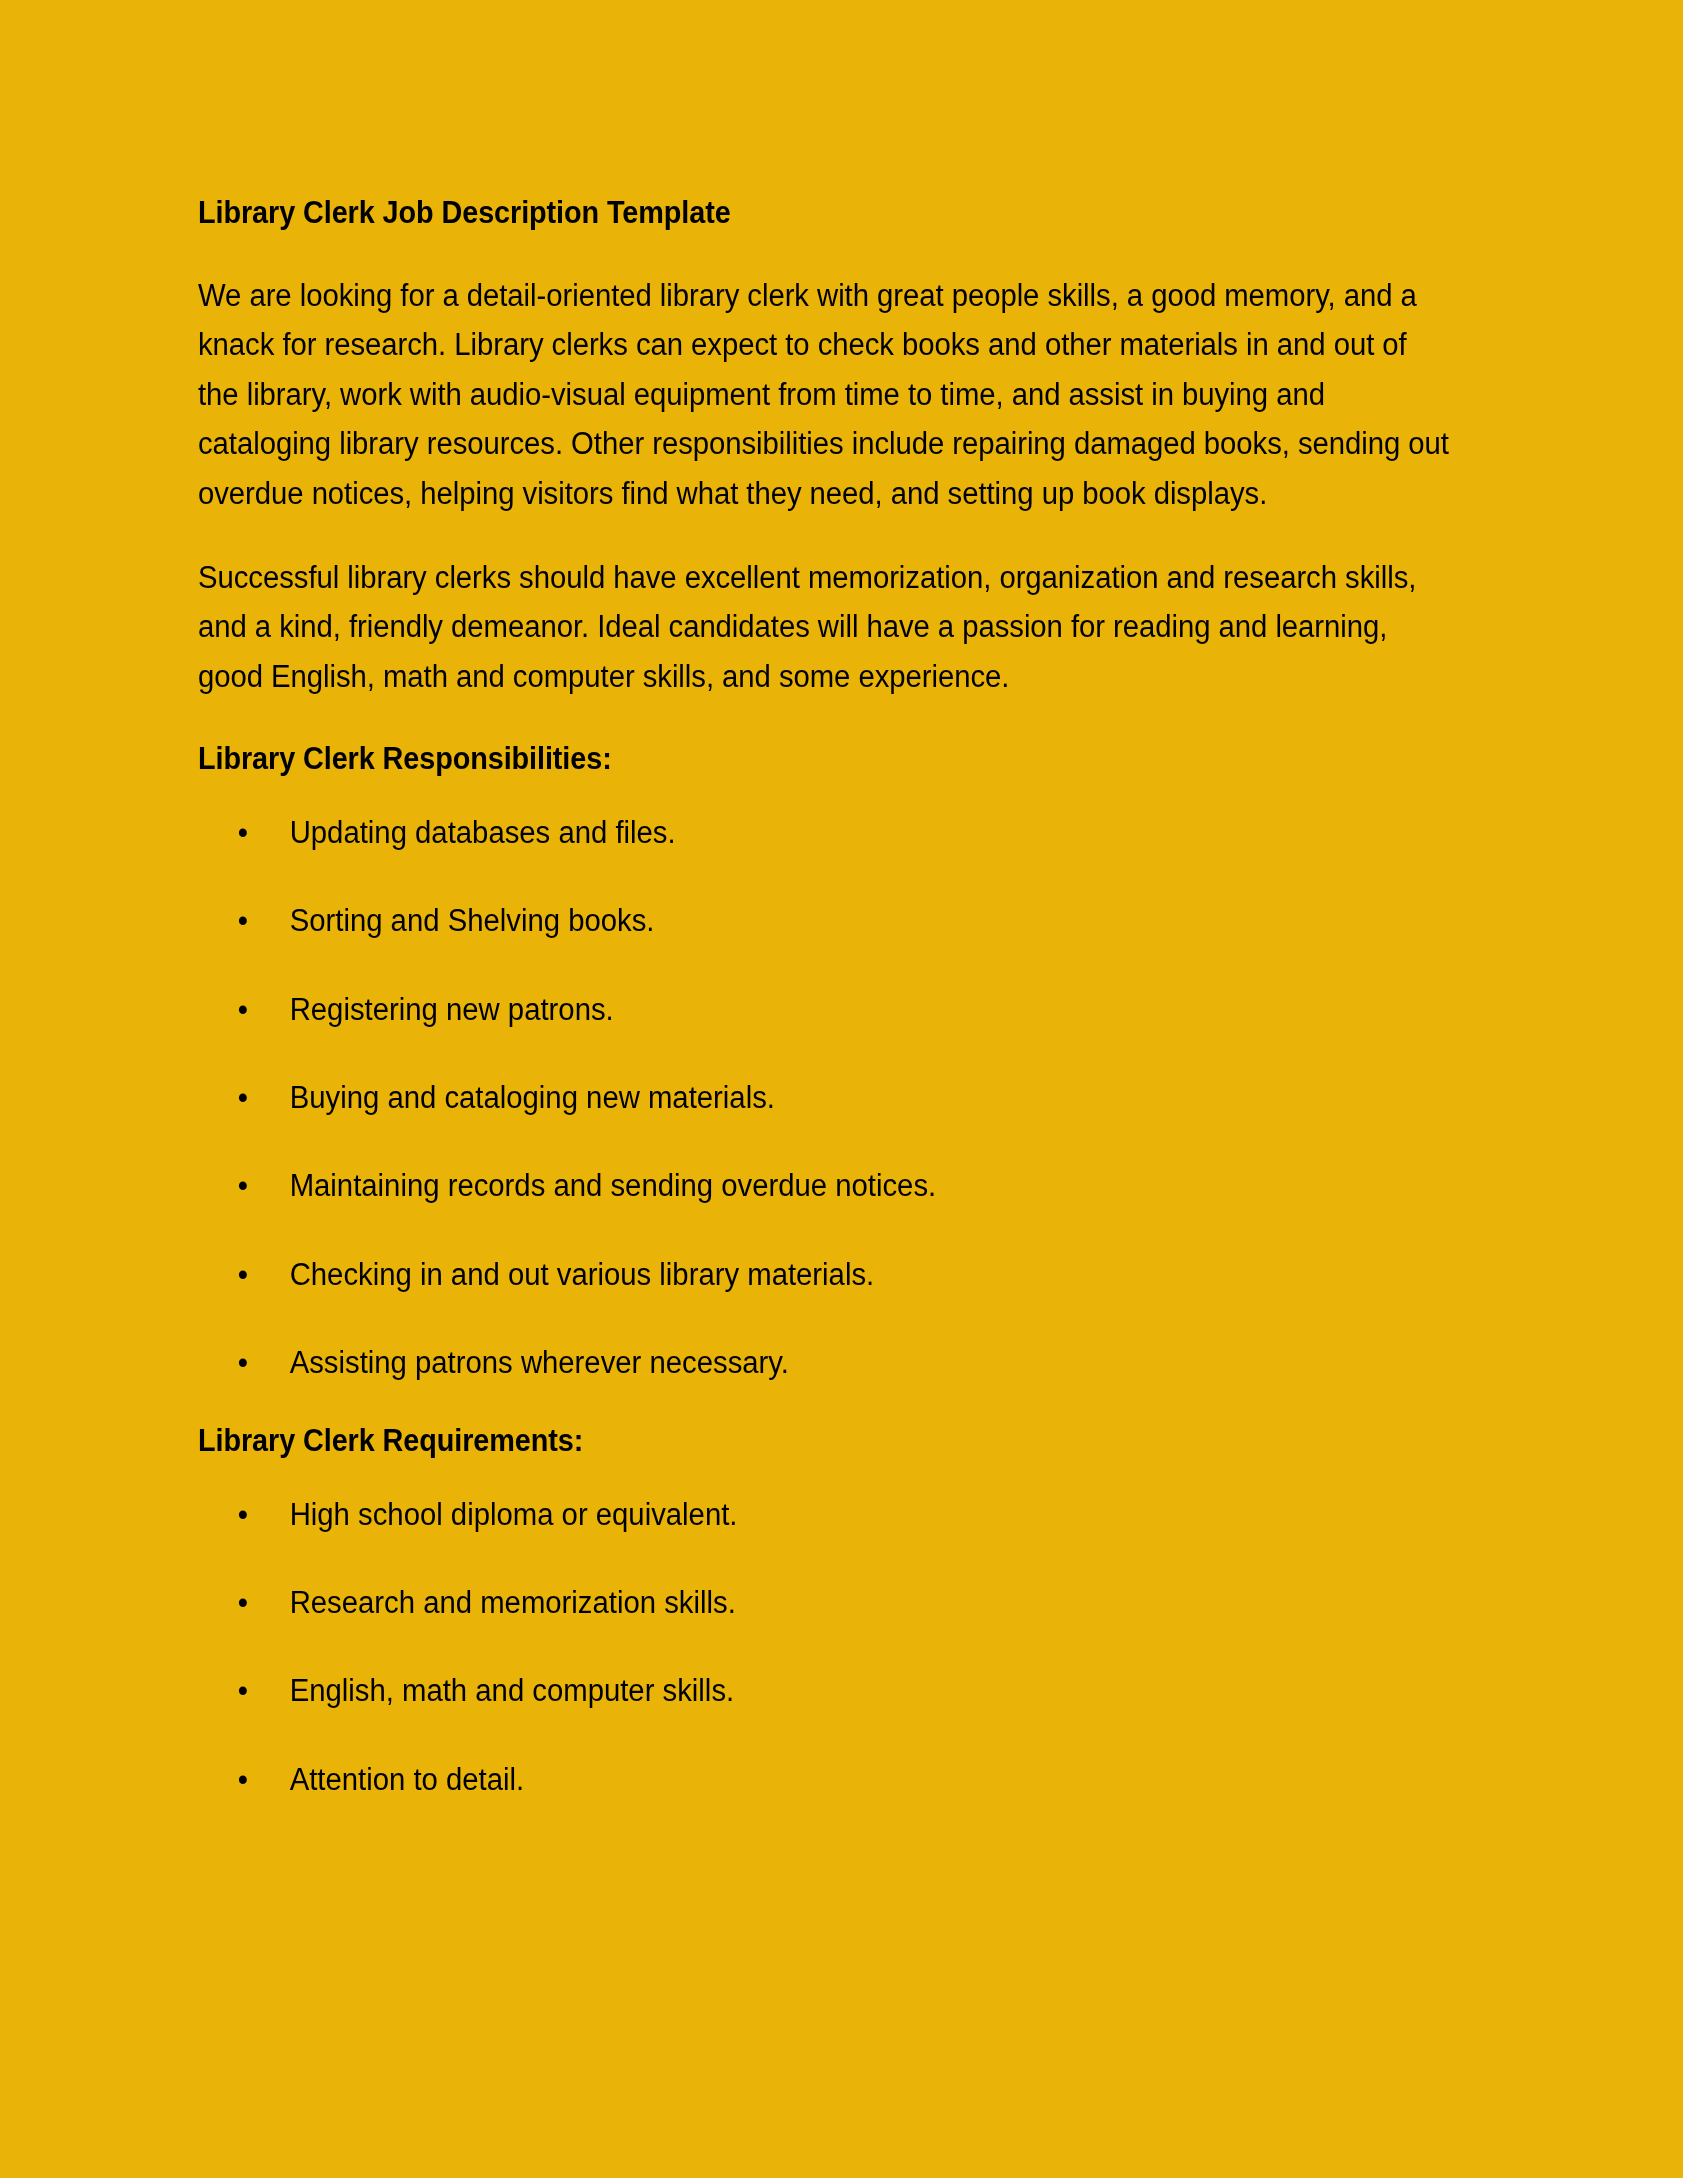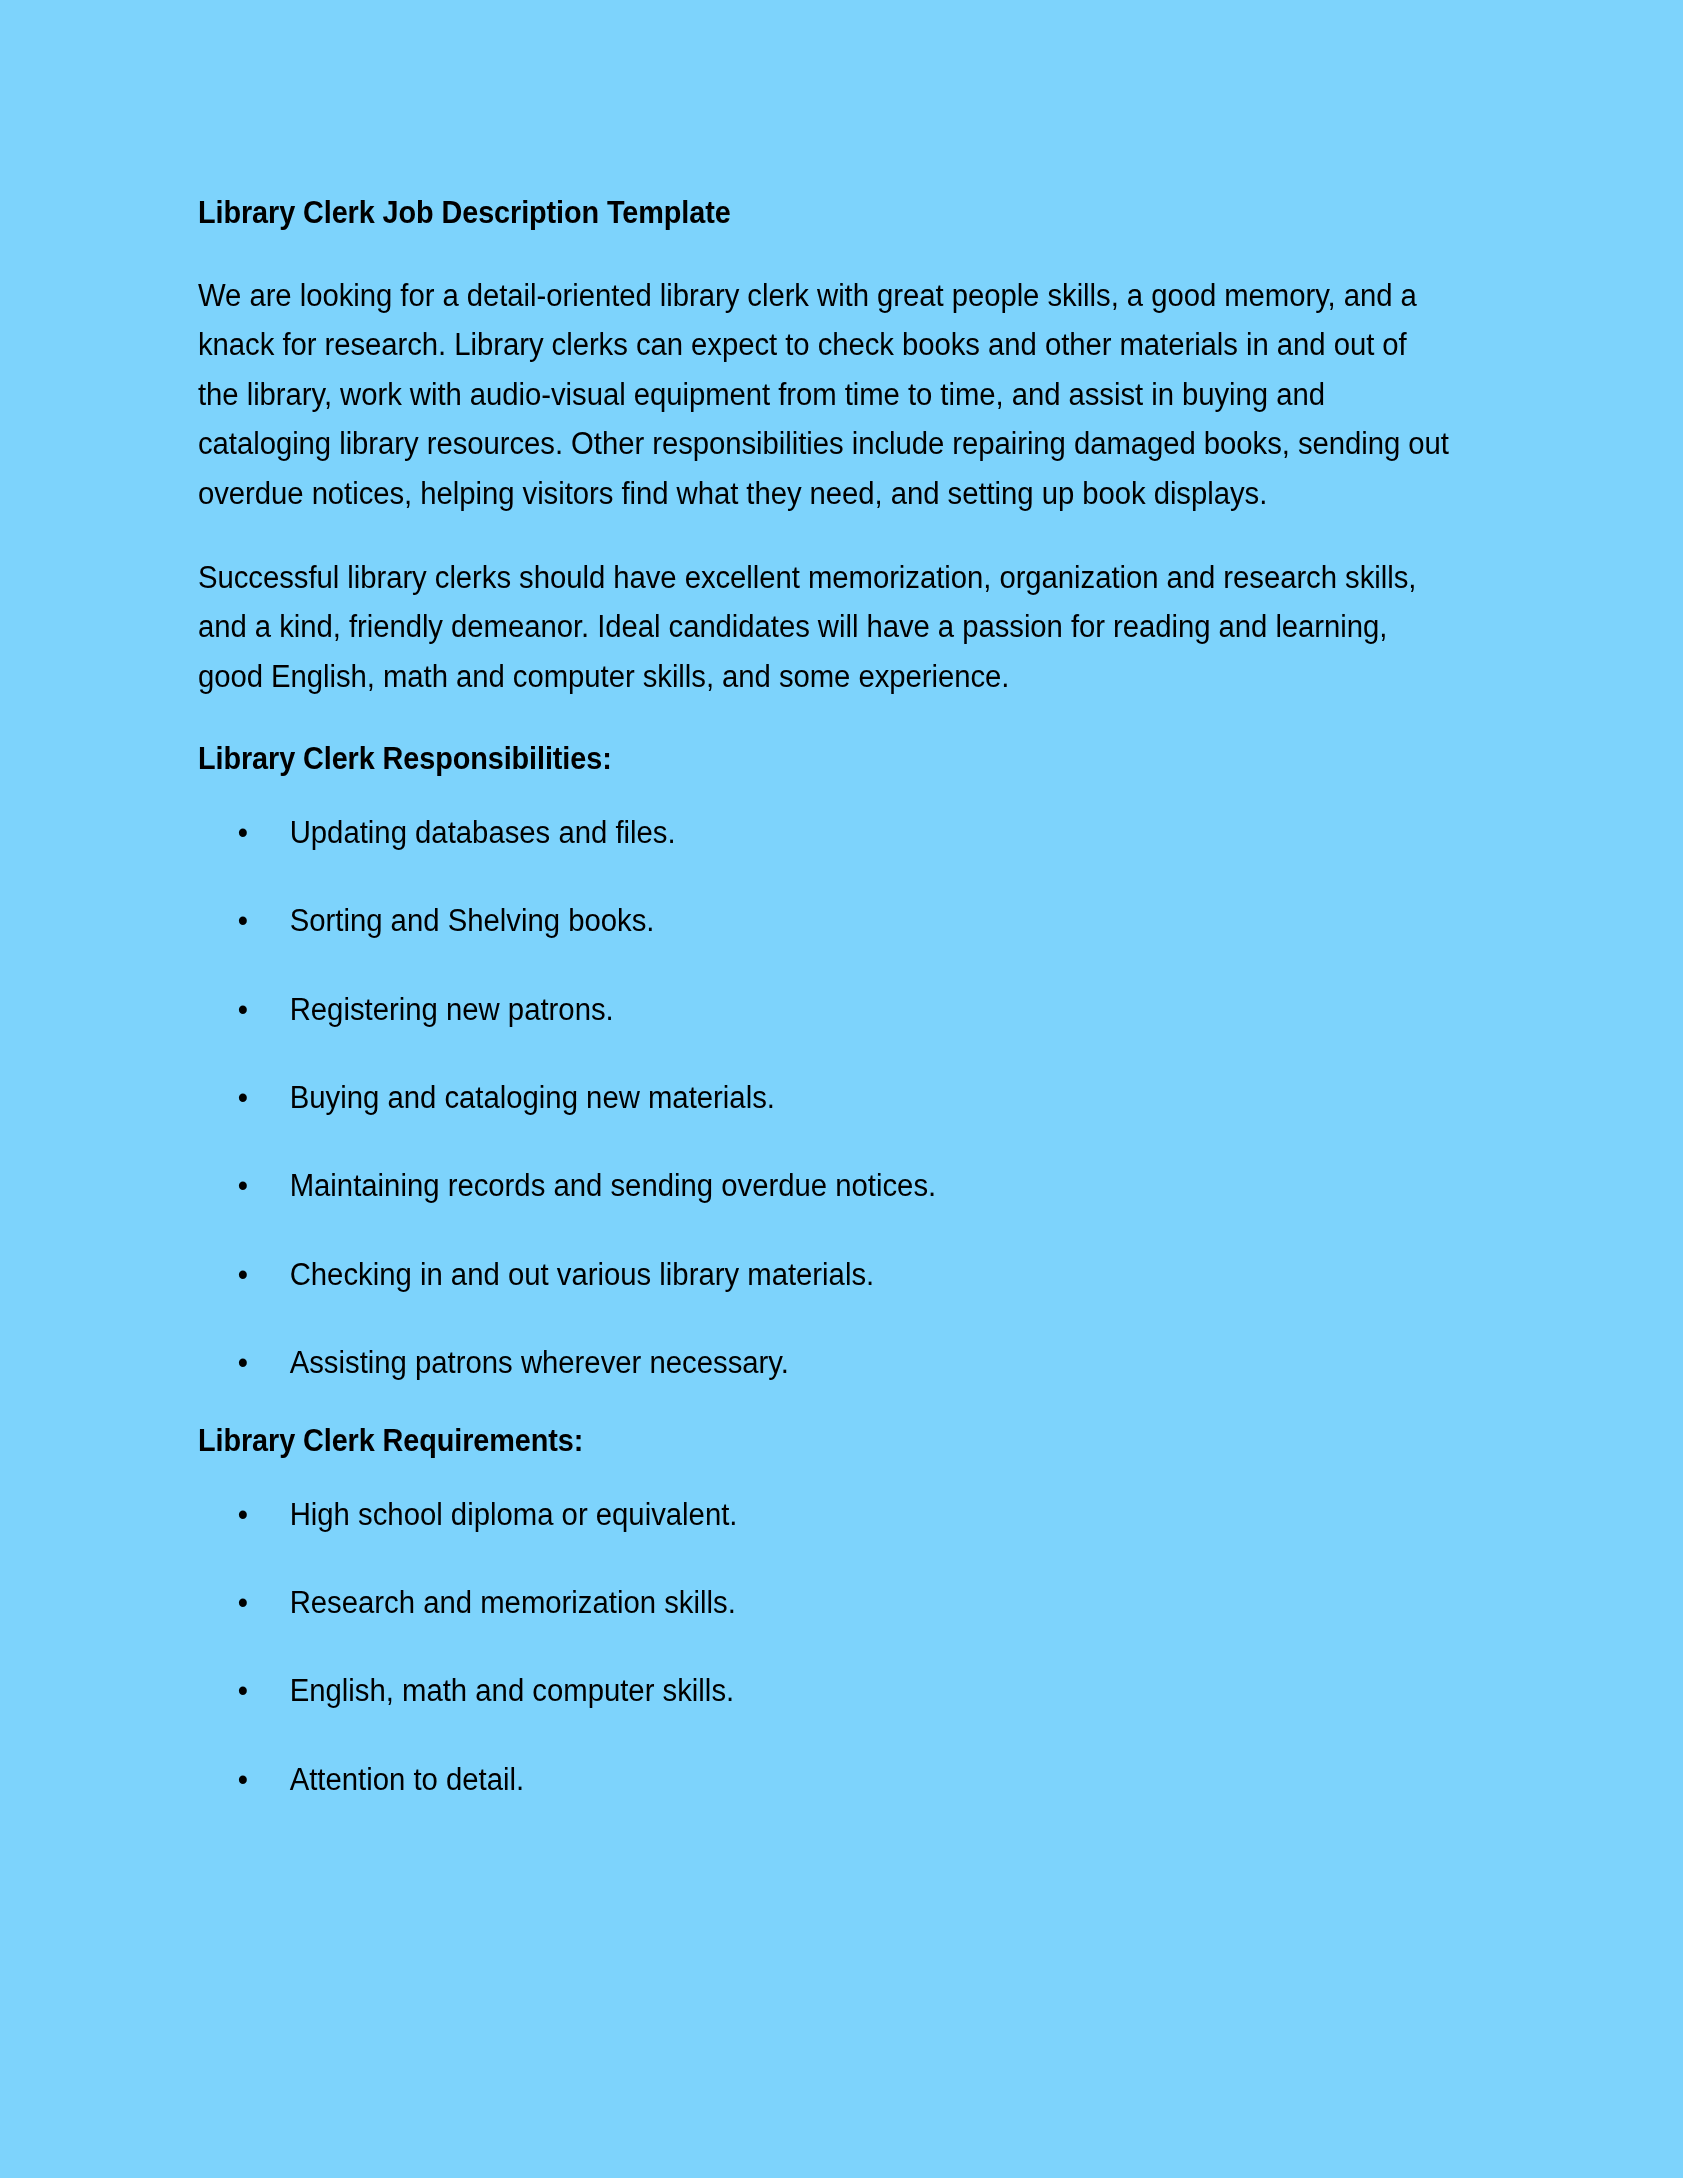--- a/index.html
+++ b/index.html
@@ -11,21 +11,21 @@
     width: 1683px;
     height: 2178px;
     font-family: "Liberation Sans", "DejaVu Sans", sans-serif;
     color: #000000;
     -webkit-font-smoothing: antialiased;
   }
   .page {
     position: relative;
     width: 1683px;
     height: 2178px;
-    background: #7dd3fc;
+    background: #eab308;
     box-sizing: border-box;
     padding: 193px 87px 0 198px;
   }
   .doc-body {
     width: 1287px;
   }
   .doc-title {
     font-size: 31px;
     font-weight: bold;
     line-height: 1.28;

